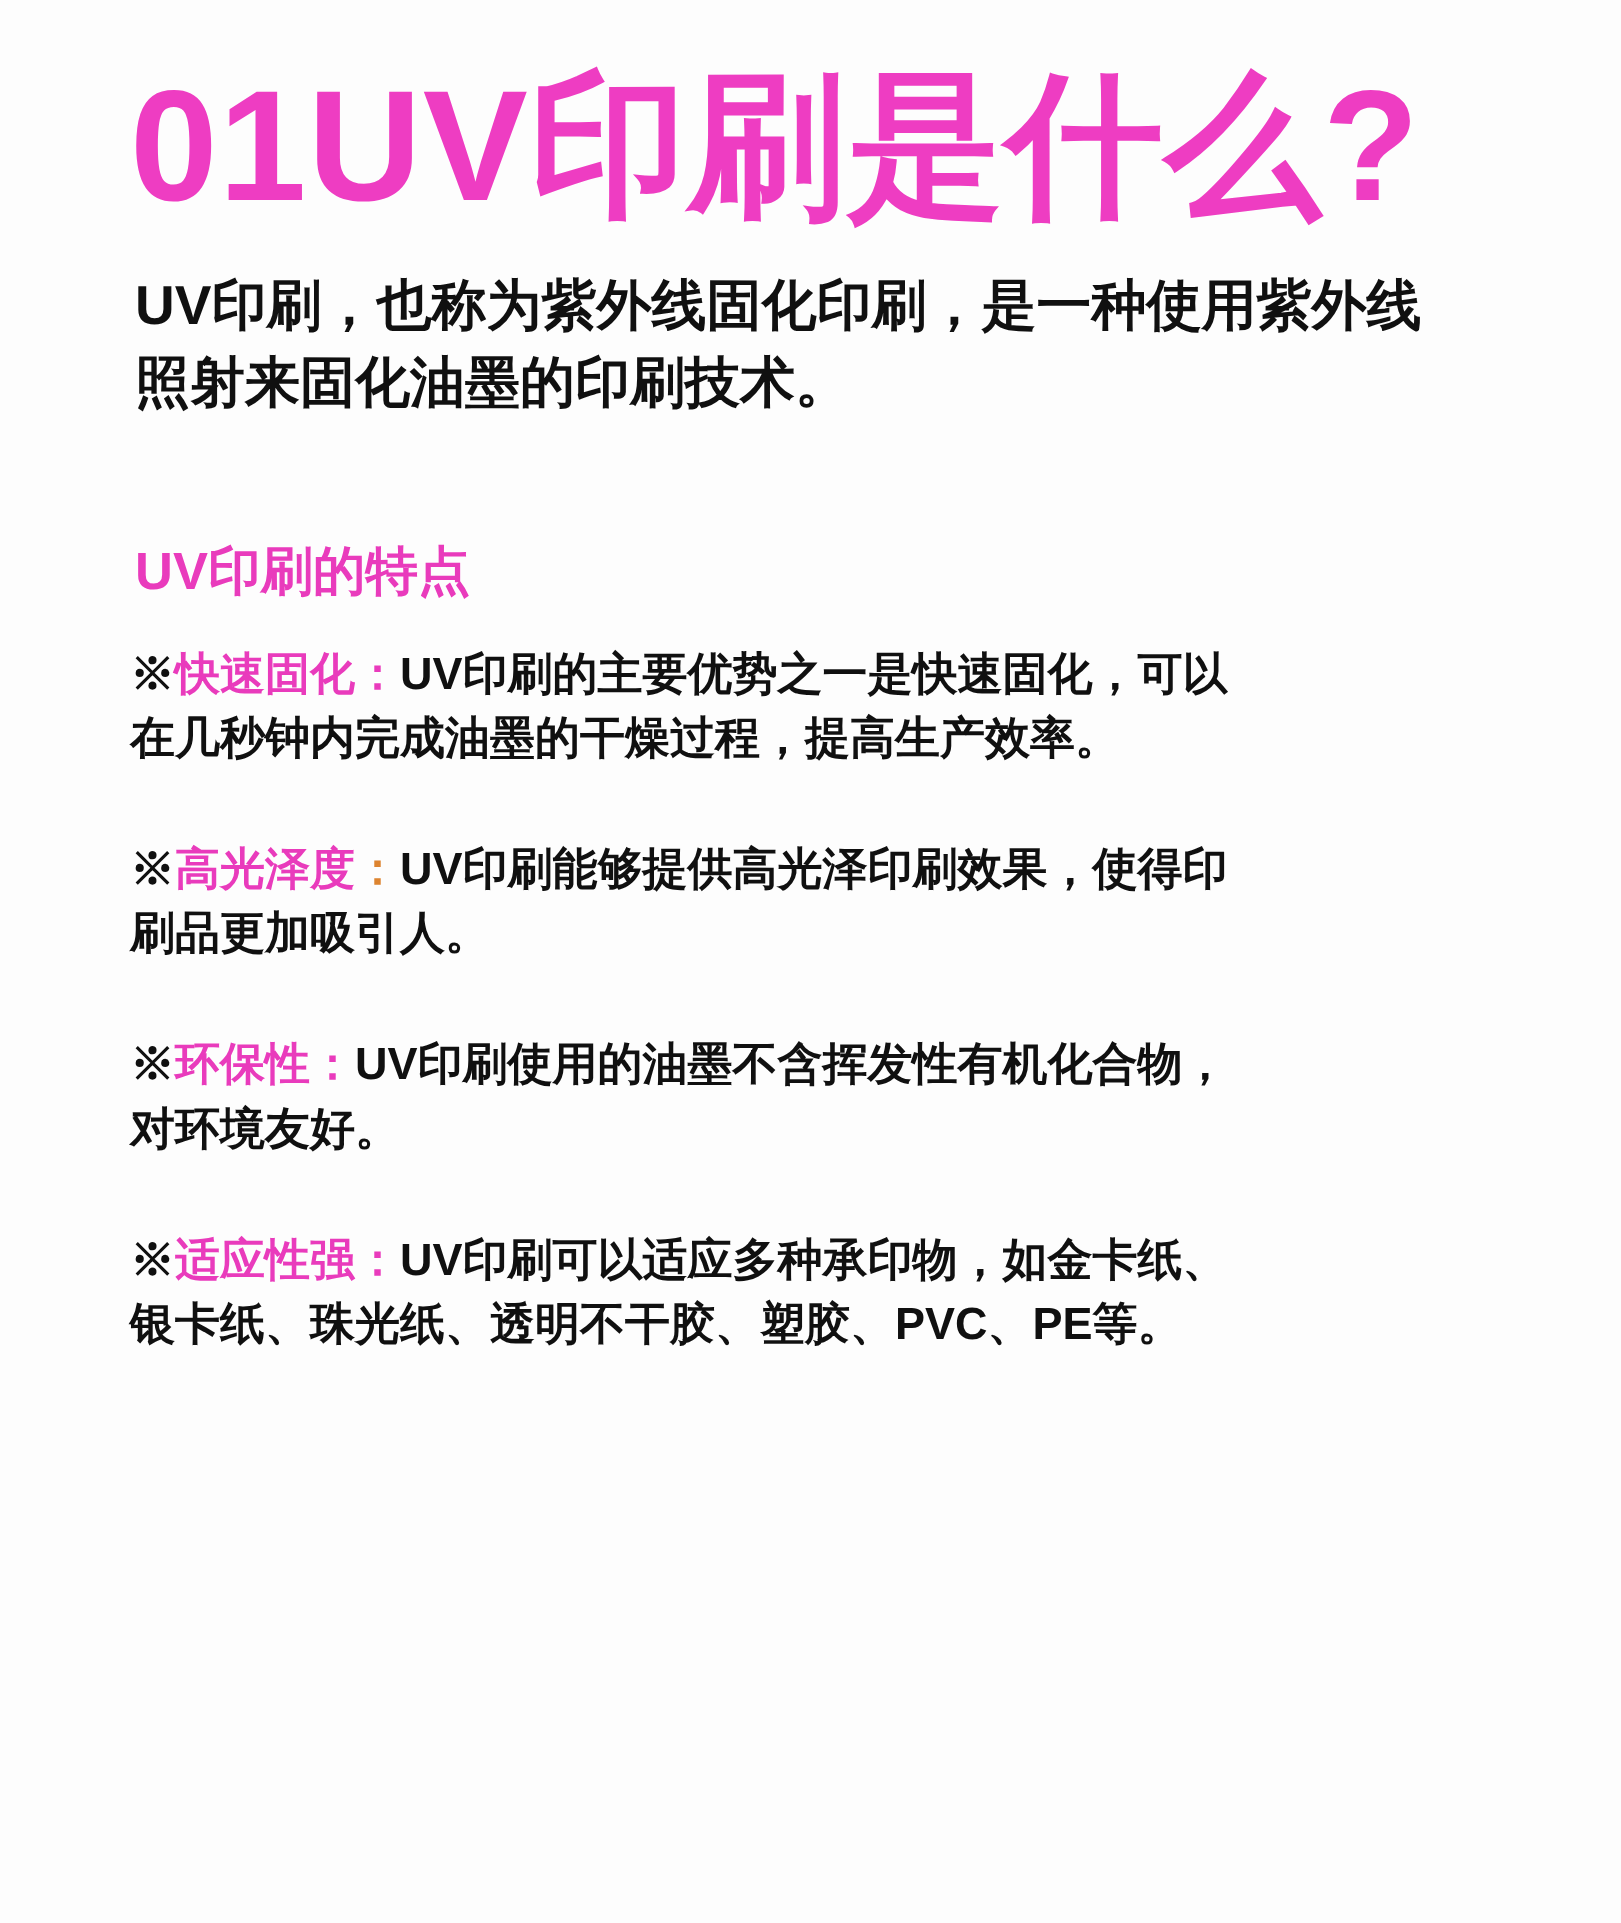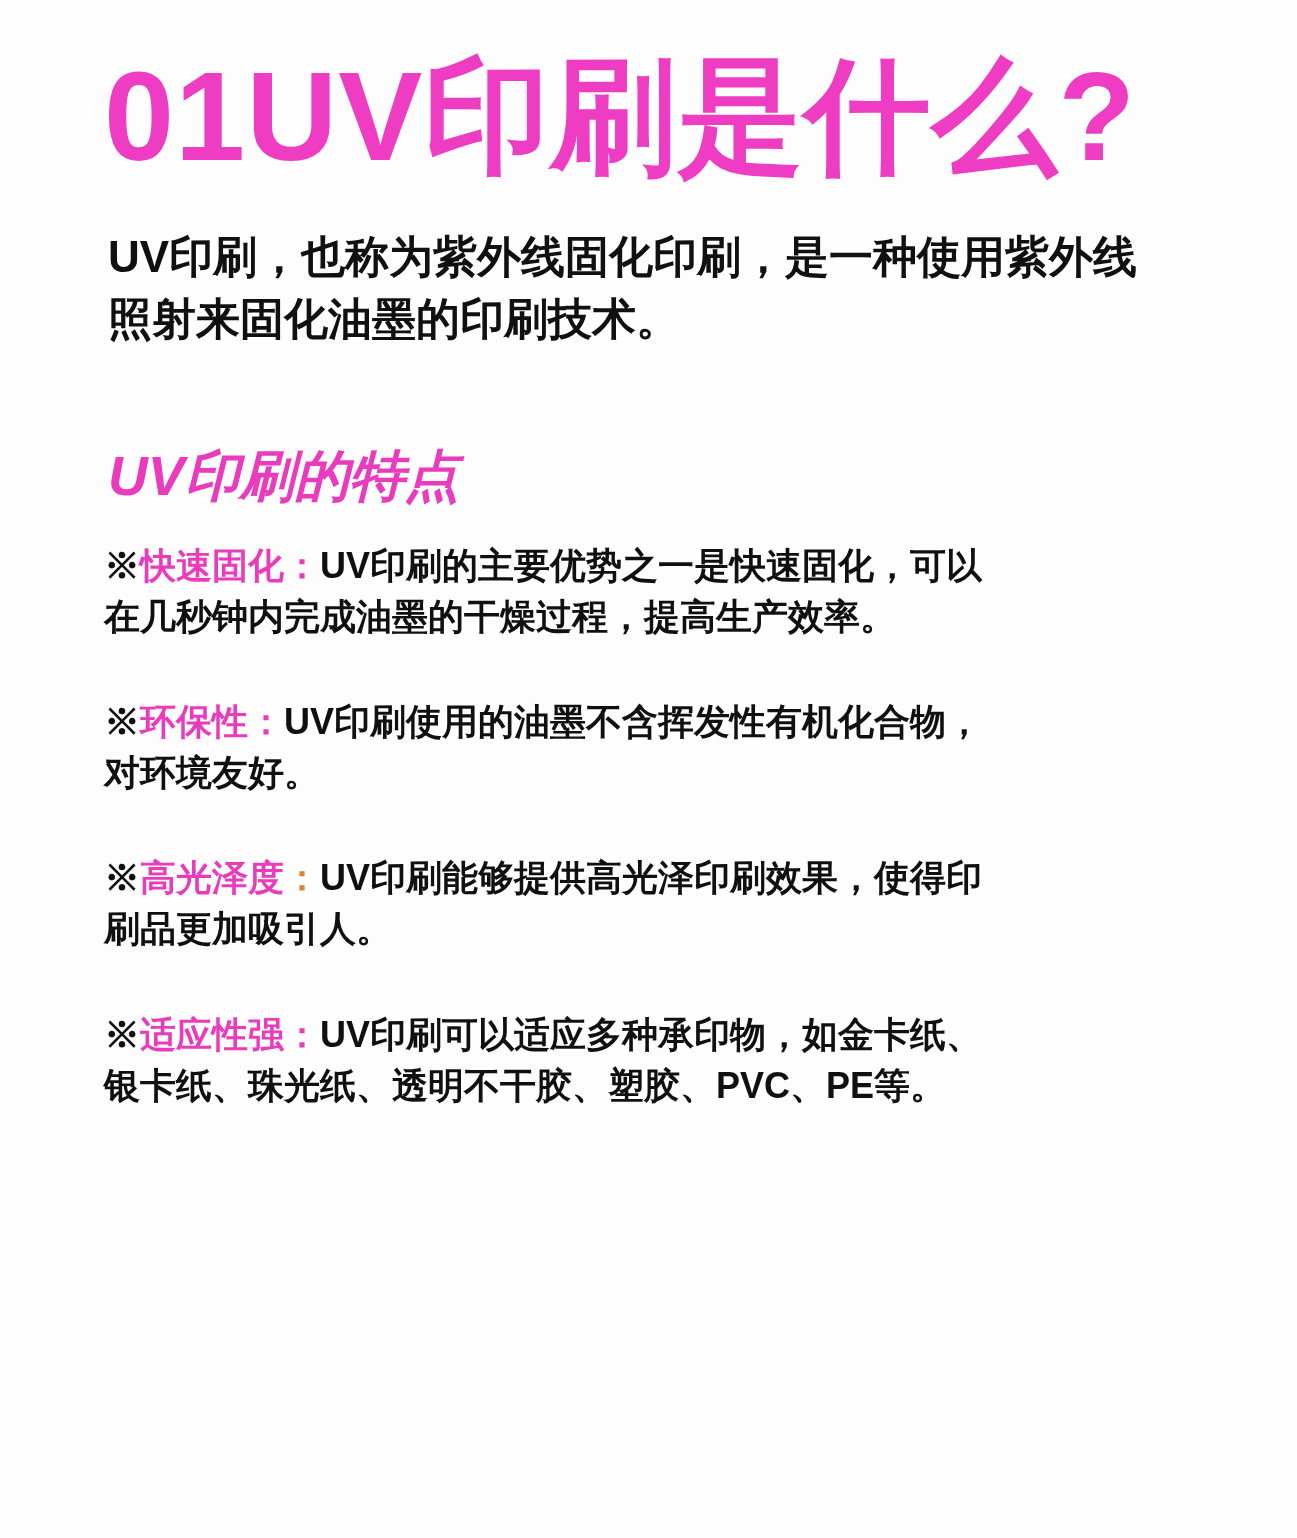--- a/index.html
+++ b/index.html
@@ -24,32 +24,31 @@
   }
   .title {
     margin: 0;
     font-size: 126px;
     line-height: 1.22;
     letter-spacing: 1px;
     color: #ee3dc2;
     white-space: nowrap;
   }
   .intro {
-    margin: 32px 0 0 4px;
+    margin: 20px 0 0 4px;
     font-size: 44px;
     line-height: 1.42;
     white-space: pre-line;
     color: #101010;
   }
   .section-heading {
     margin: 94px 0 13px 4px;
-    font-size: 55px;
+    font-size: 42px;
     line-height: 1.15;
     color: #e93bbc;
-    font-style: italic;
   }
   .features {
     margin-top: 32px;
   }
   .feature {
     margin: 0 0 54px 0;
     font-size: 36px;
     line-height: 1.42;
     white-space: pre-line;
     color: #101010;
@@ -77,25 +76,25 @@
   <p class="intro">UV印刷，也称为紫外线固化印刷，是一种使用紫外线
 照射来固化油墨的印刷技术。</p>
 
   <h2 class="section-heading">UV印刷的特点</h2>
 
   <div class="features">
 
     <p class="feature"><span class="marker">※</span><span class="label">快速固化</span><span class="colon">：</span><span class="text">UV印刷的主要优势之一是快速固化，可以
 在几秒钟内完成油墨的干燥过程，提高生产效率。</span></p>
 
+    <p class="feature"><span class="marker">※</span><span class="label">高光泽度</span><span class="colon orange">：</span><span class="text">UV印刷能够提供高光泽印刷效果，使得印
+刷品更加吸引人。</span></p>
+
     <p class="feature"><span class="marker">※</span><span class="label">环保性</span><span class="colon">：</span><span class="text">UV印刷使用的油墨不含挥发性有机化合物，
 对环境友好。</span></p>
-
-    <p class="feature"><span class="marker">※</span><span class="label">高光泽度</span><span class="colon orange">：</span><span class="text">UV印刷能够提供高光泽印刷效果，使得印
-刷品更加吸引人。</span></p>
 
 
     <p class="feature"><span class="marker">※</span><span class="label">适应性强</span><span class="colon">：</span><span class="text">UV印刷可以适应多种承印物，如金卡纸、
 银卡纸、珠光纸、透明不干胶、塑胶、PVC、PE等。</span></p>
 
   </div>
 
 </div>
 
 </body></html>

